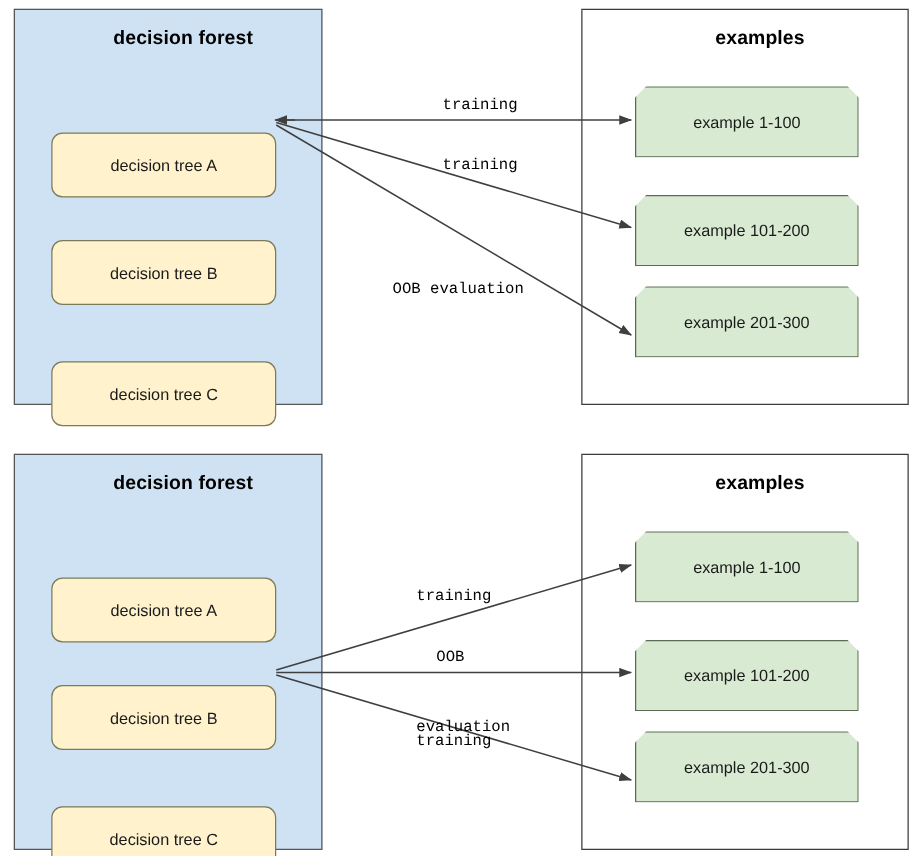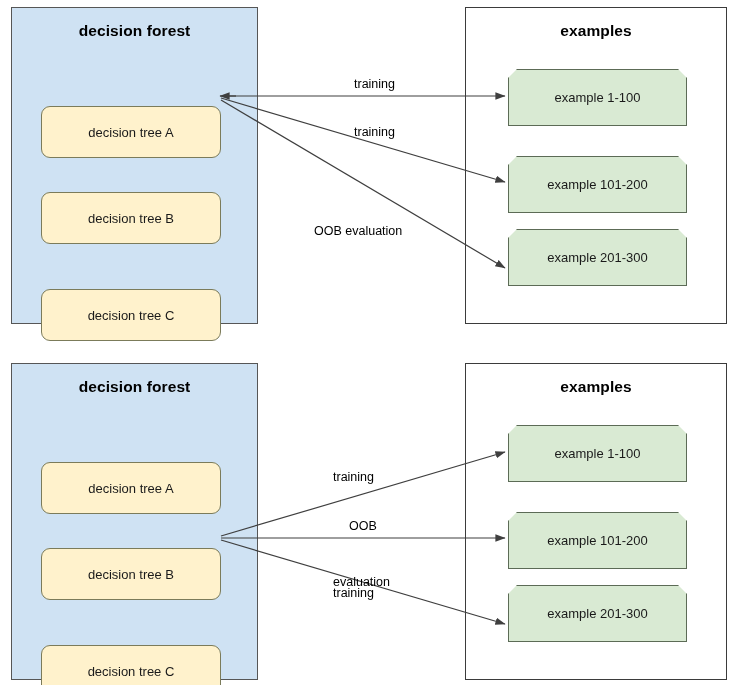--- a/index.html
+++ b/index.html
@@ -48,20 +48,21 @@
   .container-title {
     position: absolute;
     left: 0;
     top: 14px;
     width: 100%;
     text-align: center;
     font-size: 15.5px;
     font-weight: bold;
     color: #000000;
     letter-spacing: 0.1px;
+    padding-left: 12px;
   }
 
   
   .tree-box {
     position: absolute;
     left: 29px;
     width: 180px;
     height: 52px;
     background: #fff2cc;
     border: 1.4px solid #7b7b5a;
@@ -107,20 +108,21 @@
     position: relative;
     z-index: 2;
   }
 
   
   .edge-label {
     position: absolute;
     font-size: 12.5px;
     color: #000000;
     white-space: nowrap;
+    font-family: Liberation Mono, monospace;
   }
 
   
   .connectors {
     position: absolute;
     left: 0;
     top: 0;
     width: 737px;
     height: 343px;
     pointer-events: none;

